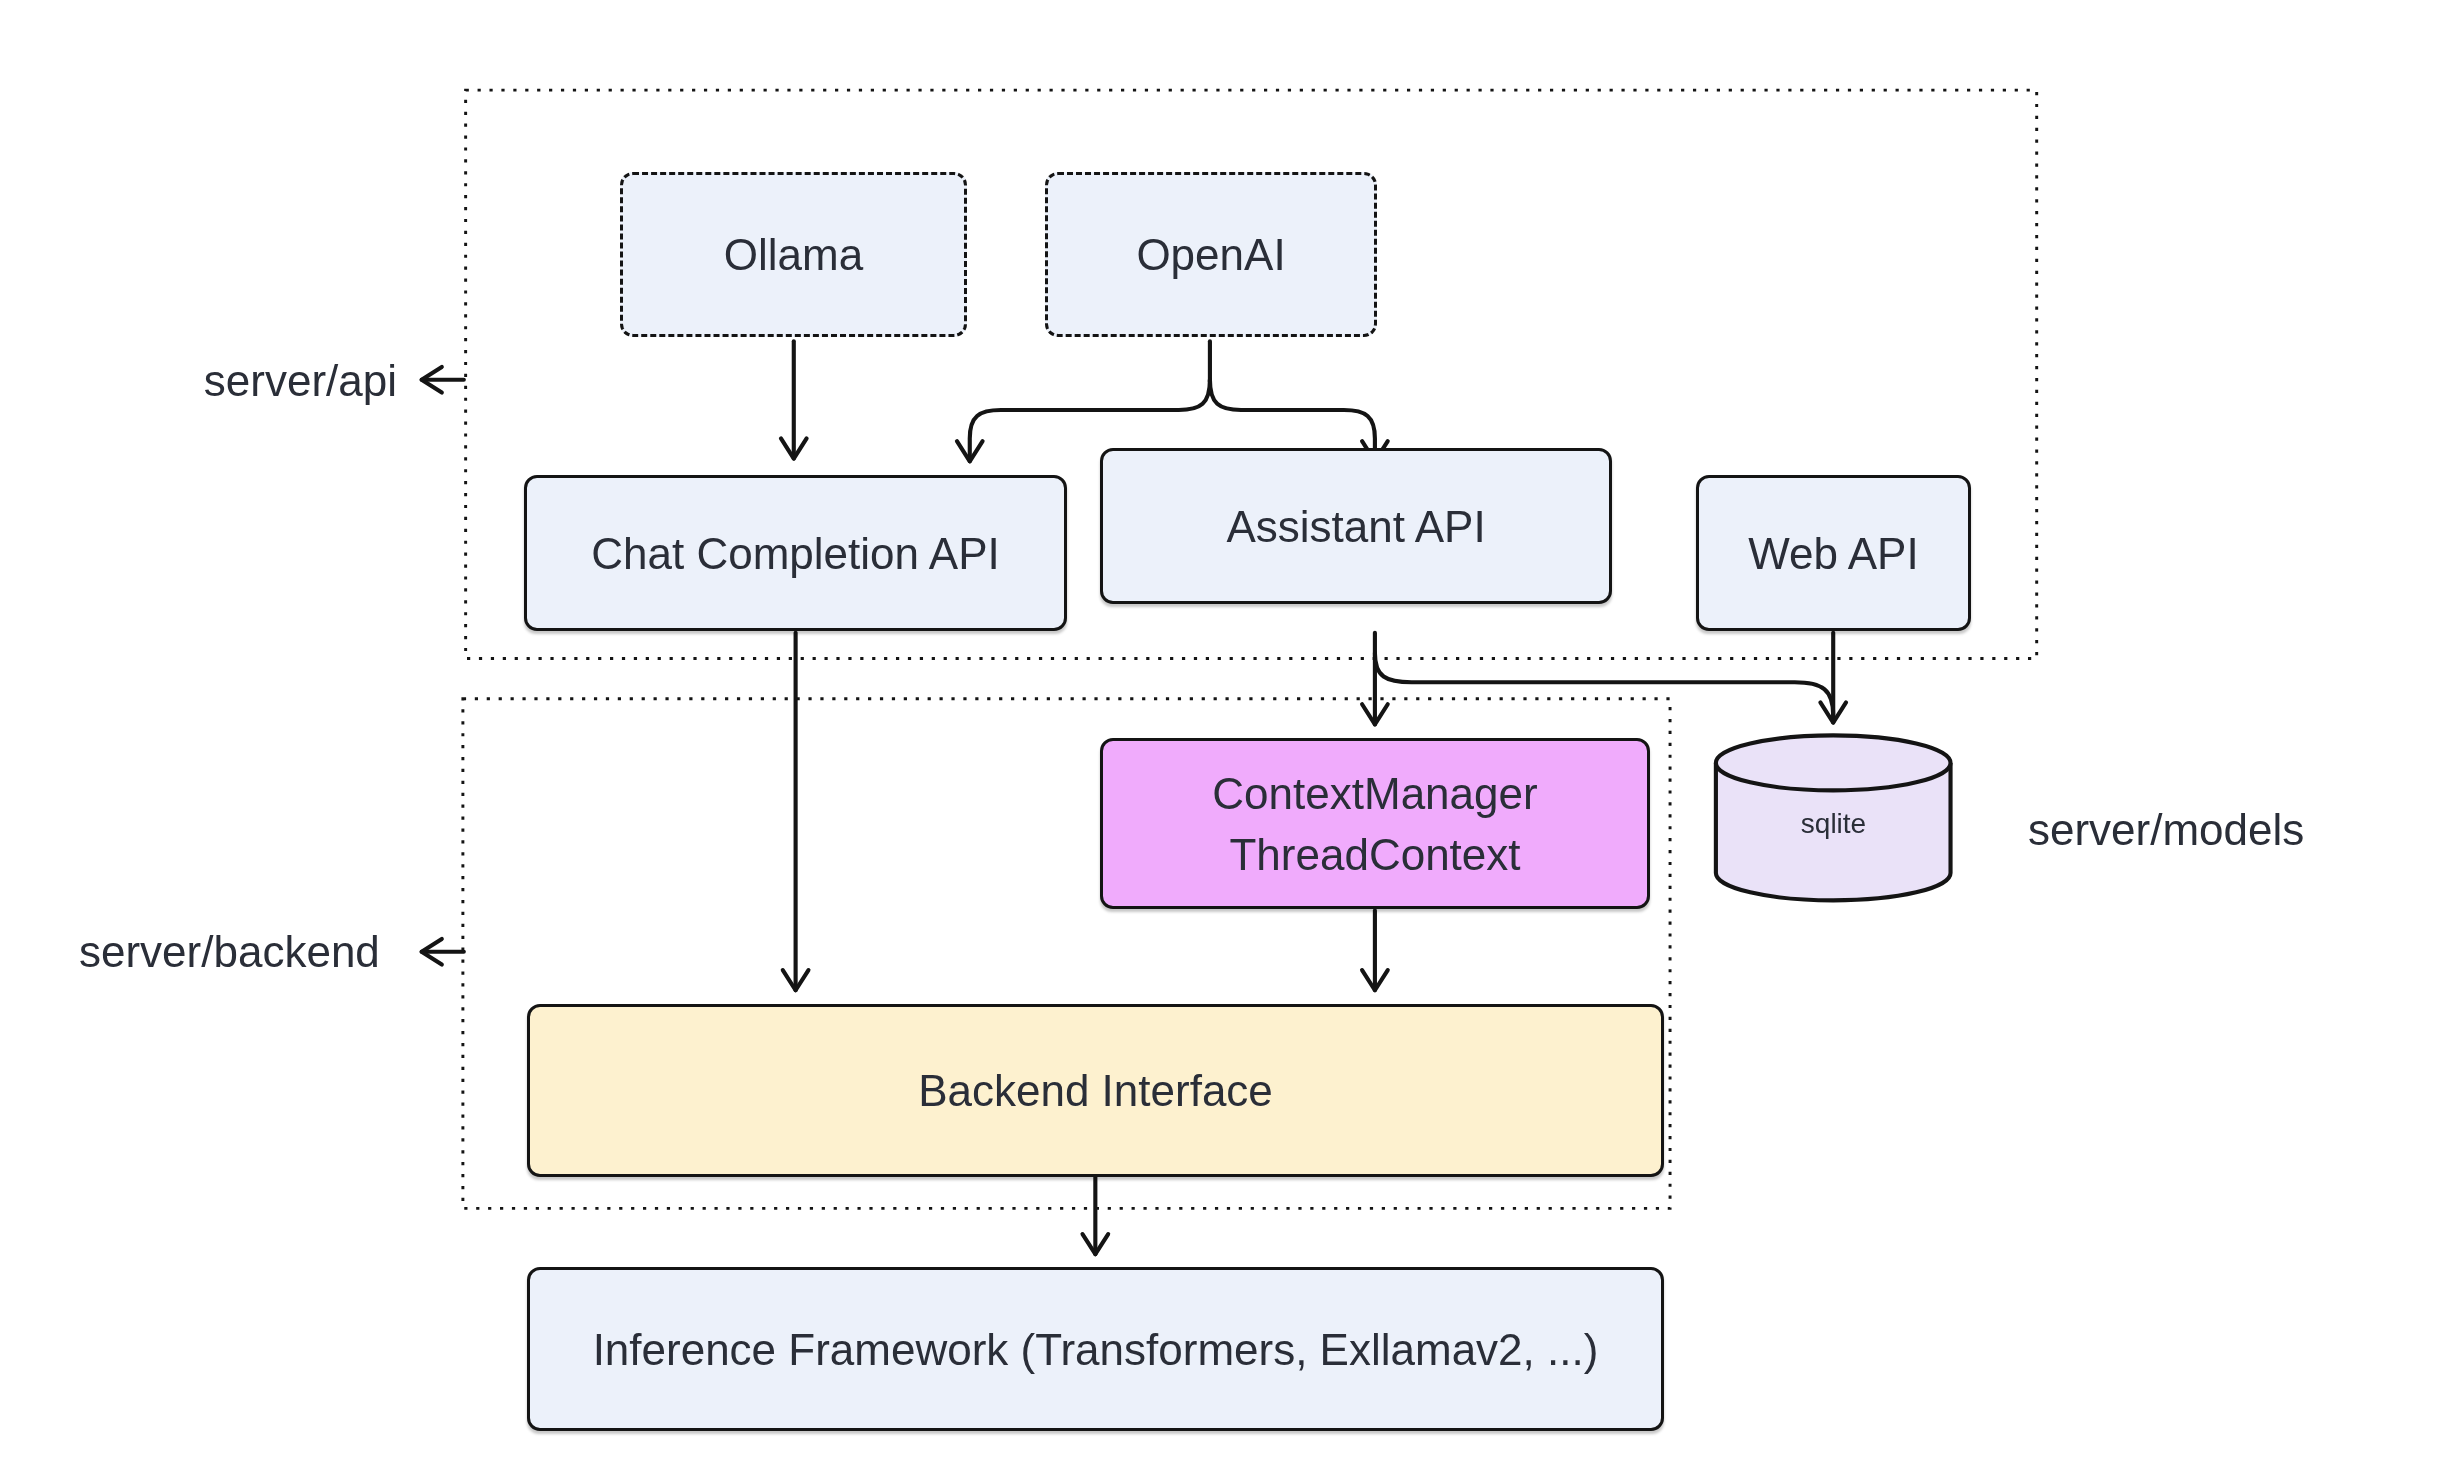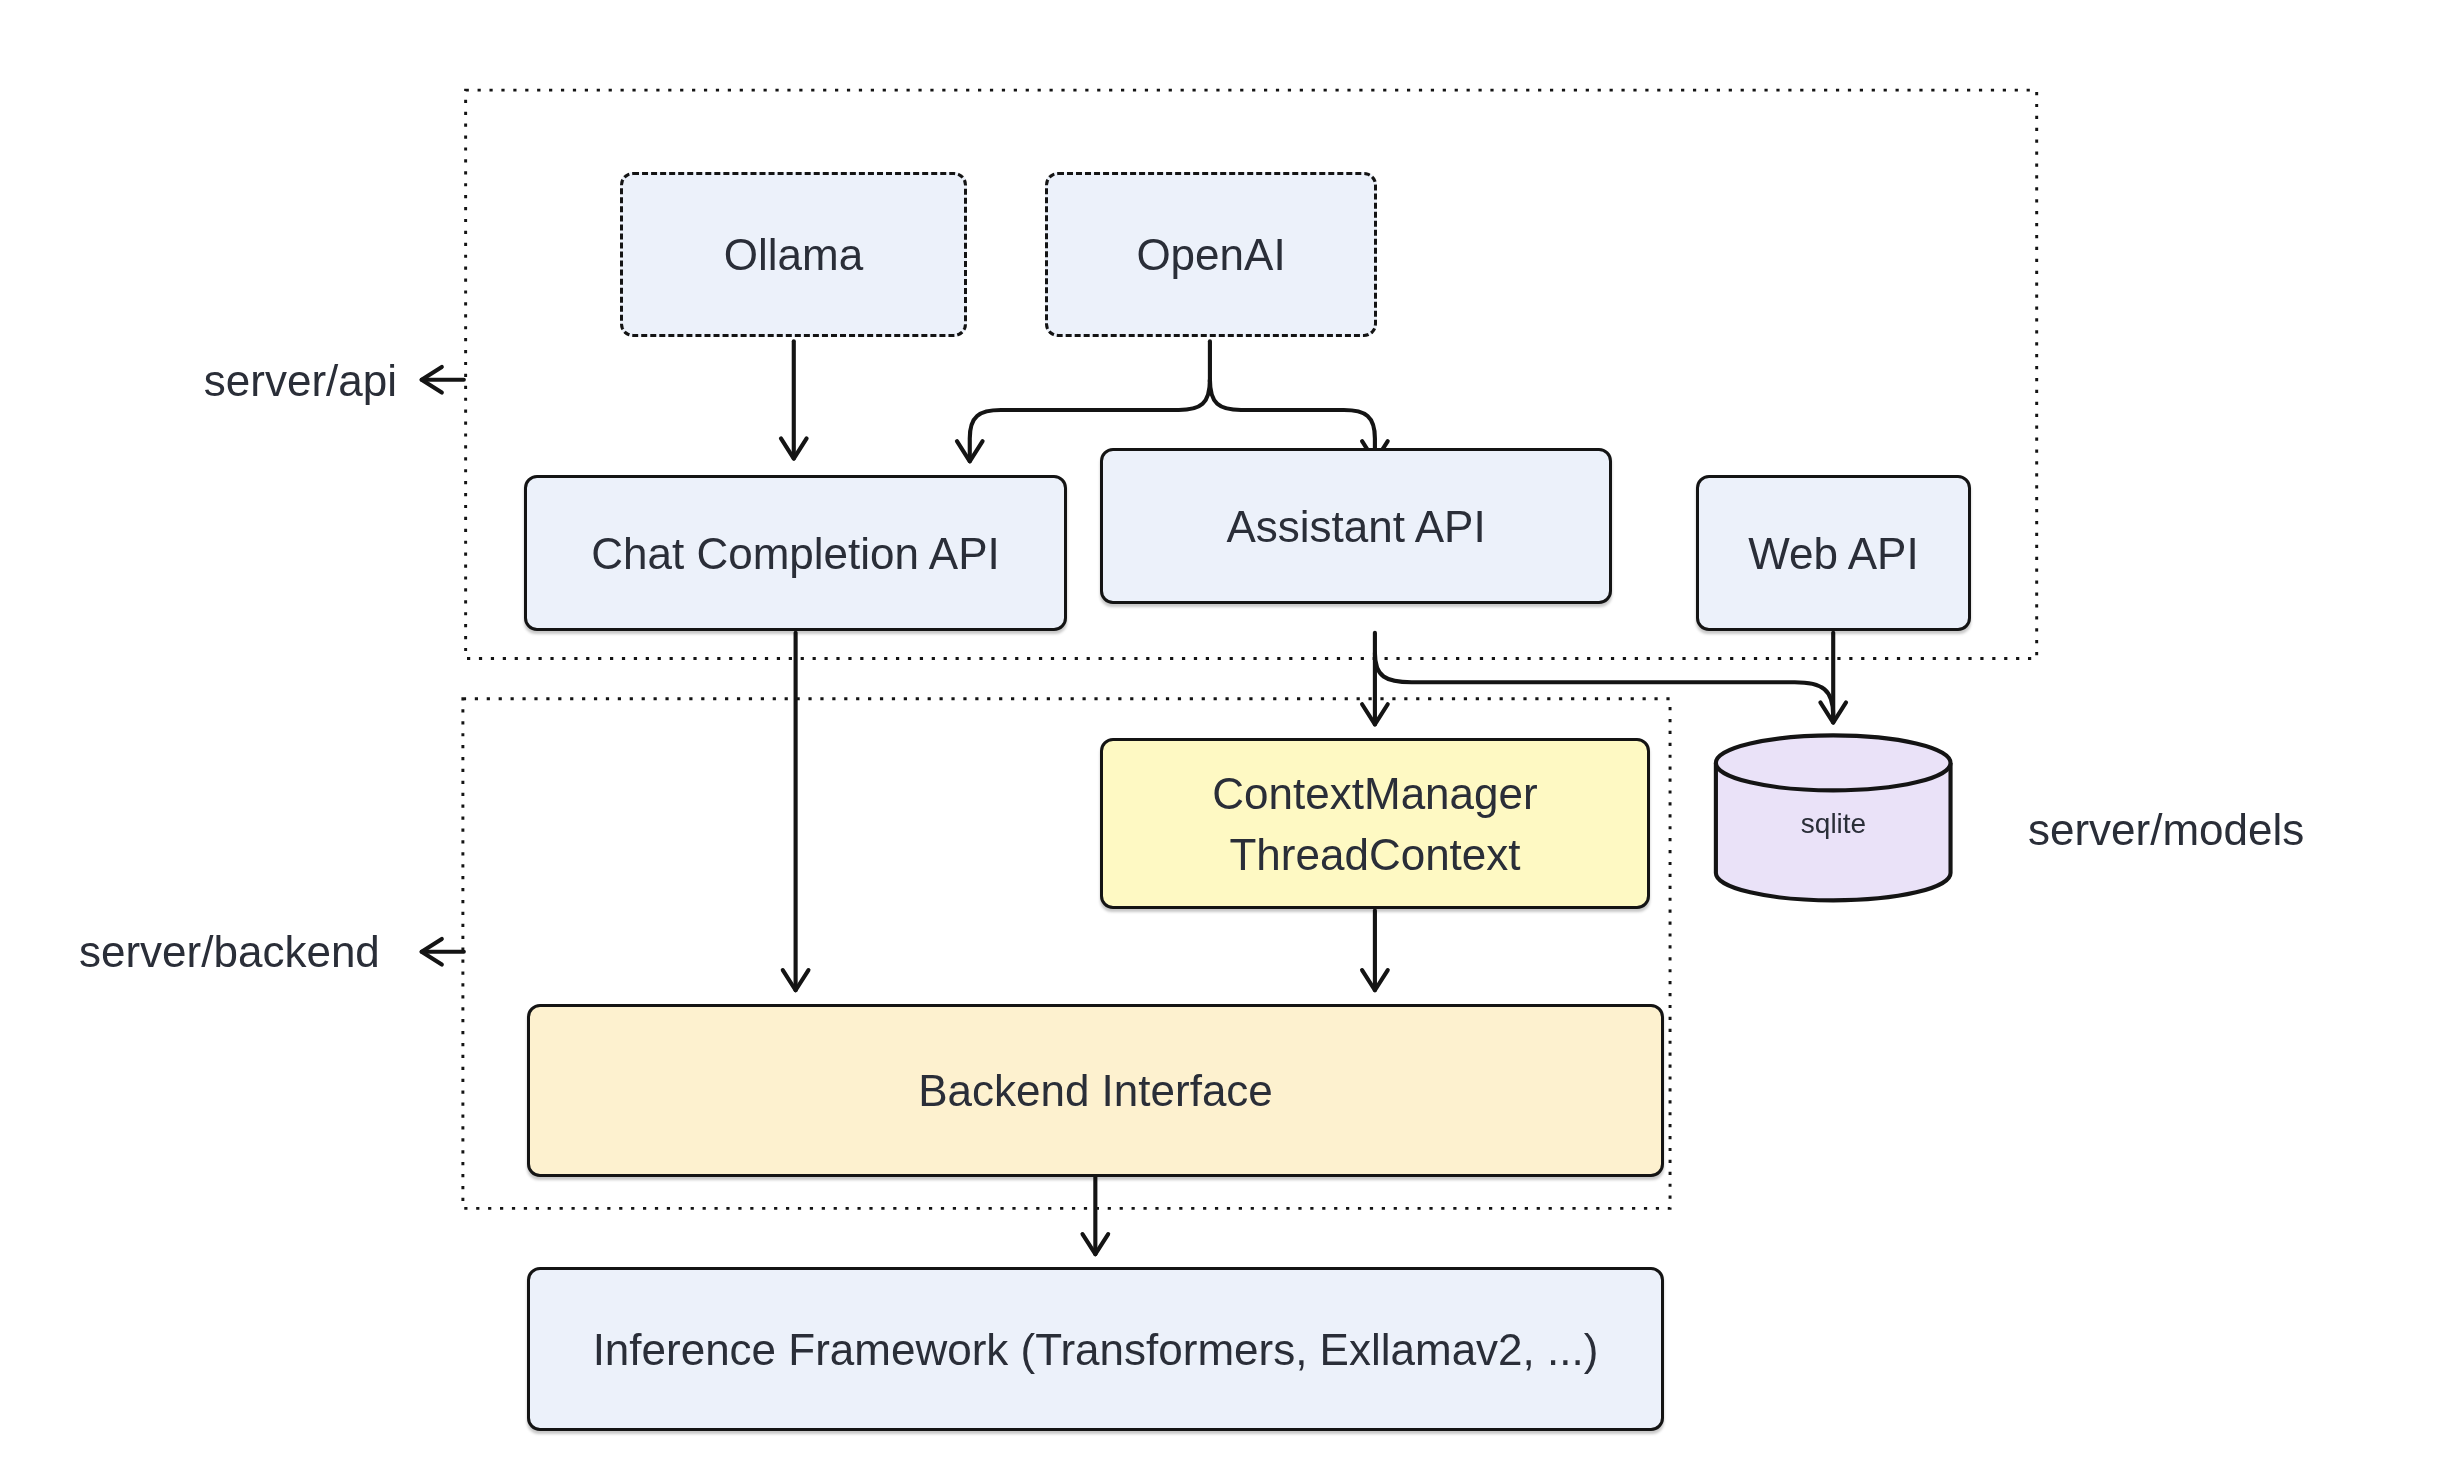--- a/index.html
+++ b/index.html
@@ -35,21 +35,21 @@
     font-size: 44px;
     line-height: 53px;
     background: #ecf1fa;
     border: 3.7px solid #141414;
     box-shadow: 0 3.7px 2.8px -0.9px rgba(0,0,0,0.22);
   }
   .node.dashed {
     border: 3.7px dashed #141414;
     box-shadow: none;
   }
-  .node.green  { background: #fef9c3; }
+  .node.green  { background: #f0abfc; }
   .node.yellow { background: #fdf1cf; }
   .node.ollama    { left: 620px; top: 172px;  width: 347px;  height: 165px; }
   .node.openai    { left: 1045px; top: 172px; width: 332px;  height: 165px; }
   .node.chat      { left: 524px;  top: 475px; width: 543px;  height: 156px; }
   .node.assistant { left: 1100px; top: 448px; width: 512px;  height: 156px; }
   .node.webapi    { left: 1696px; top: 475px; width: 275px;  height: 156px; }
   .node.context   { left: 1100px; top: 738px; width: 550px;  height: 171px; line-height: 61px; }
   .node.backend   { left: 527px;  top: 1004px; width: 1137px; height: 173px; }
   .node.inference { left: 527px;  top: 1267px; width: 1137px; height: 164px; }
   .edge-label {

